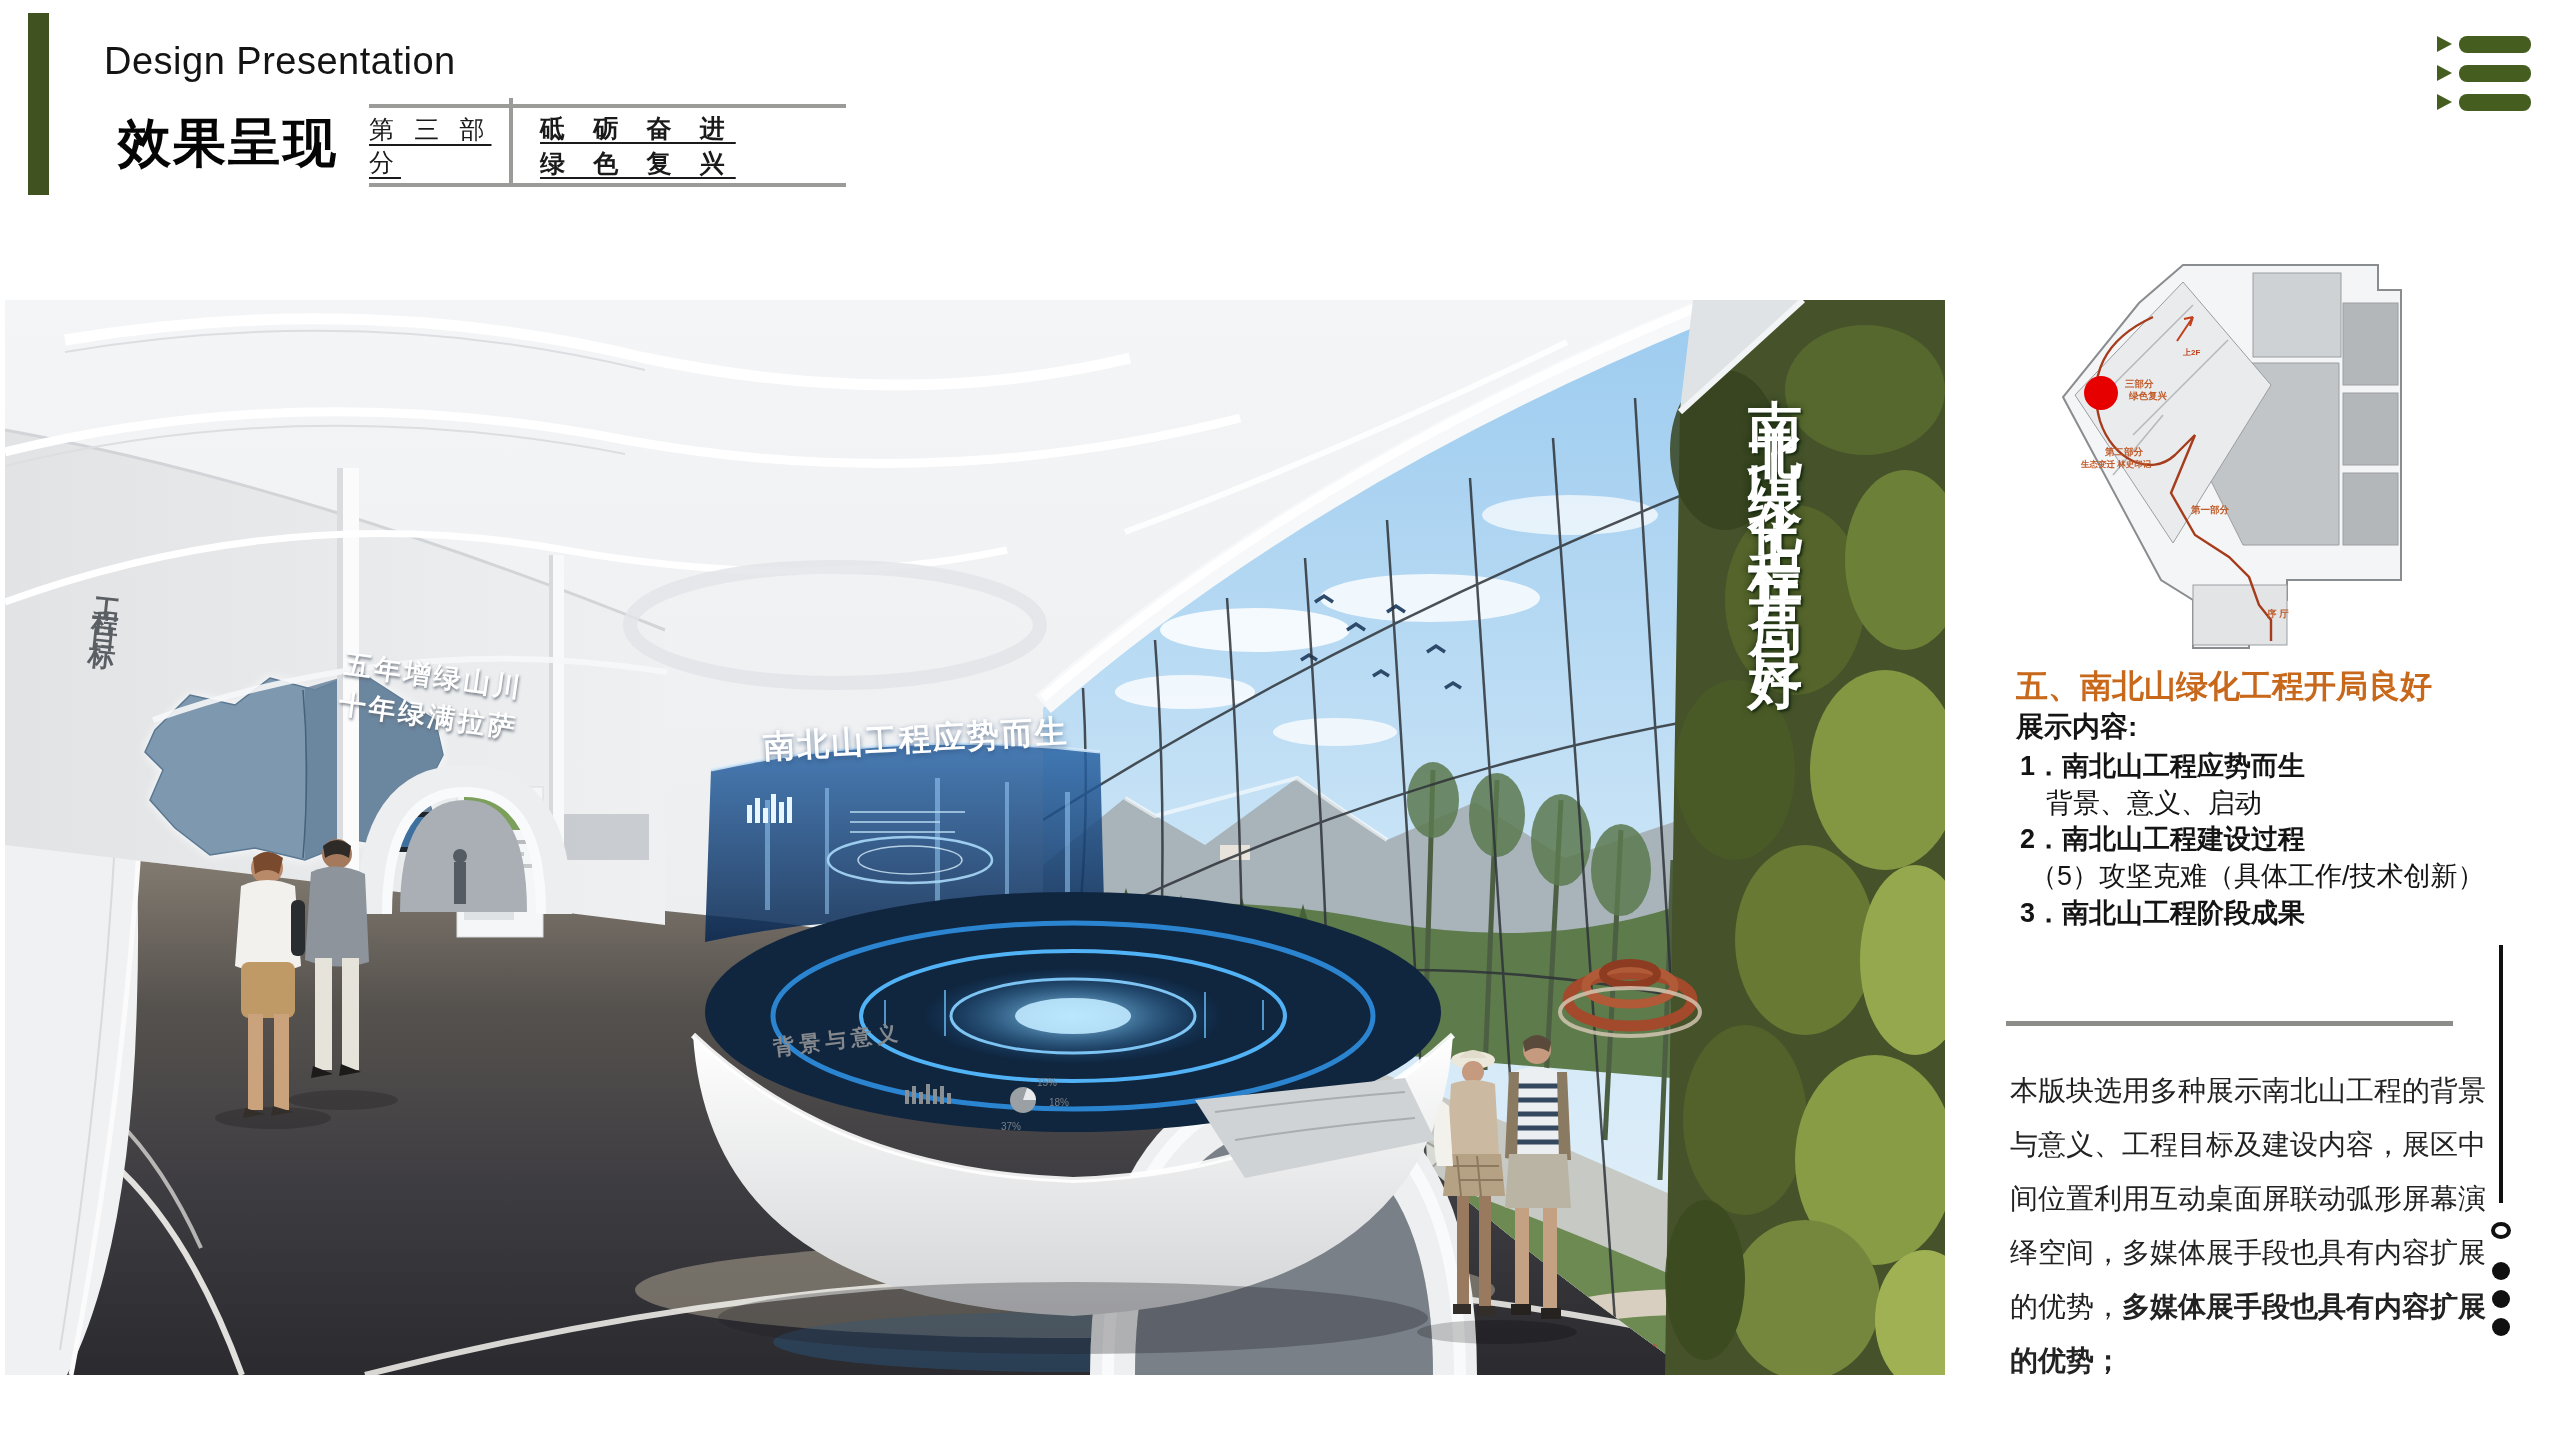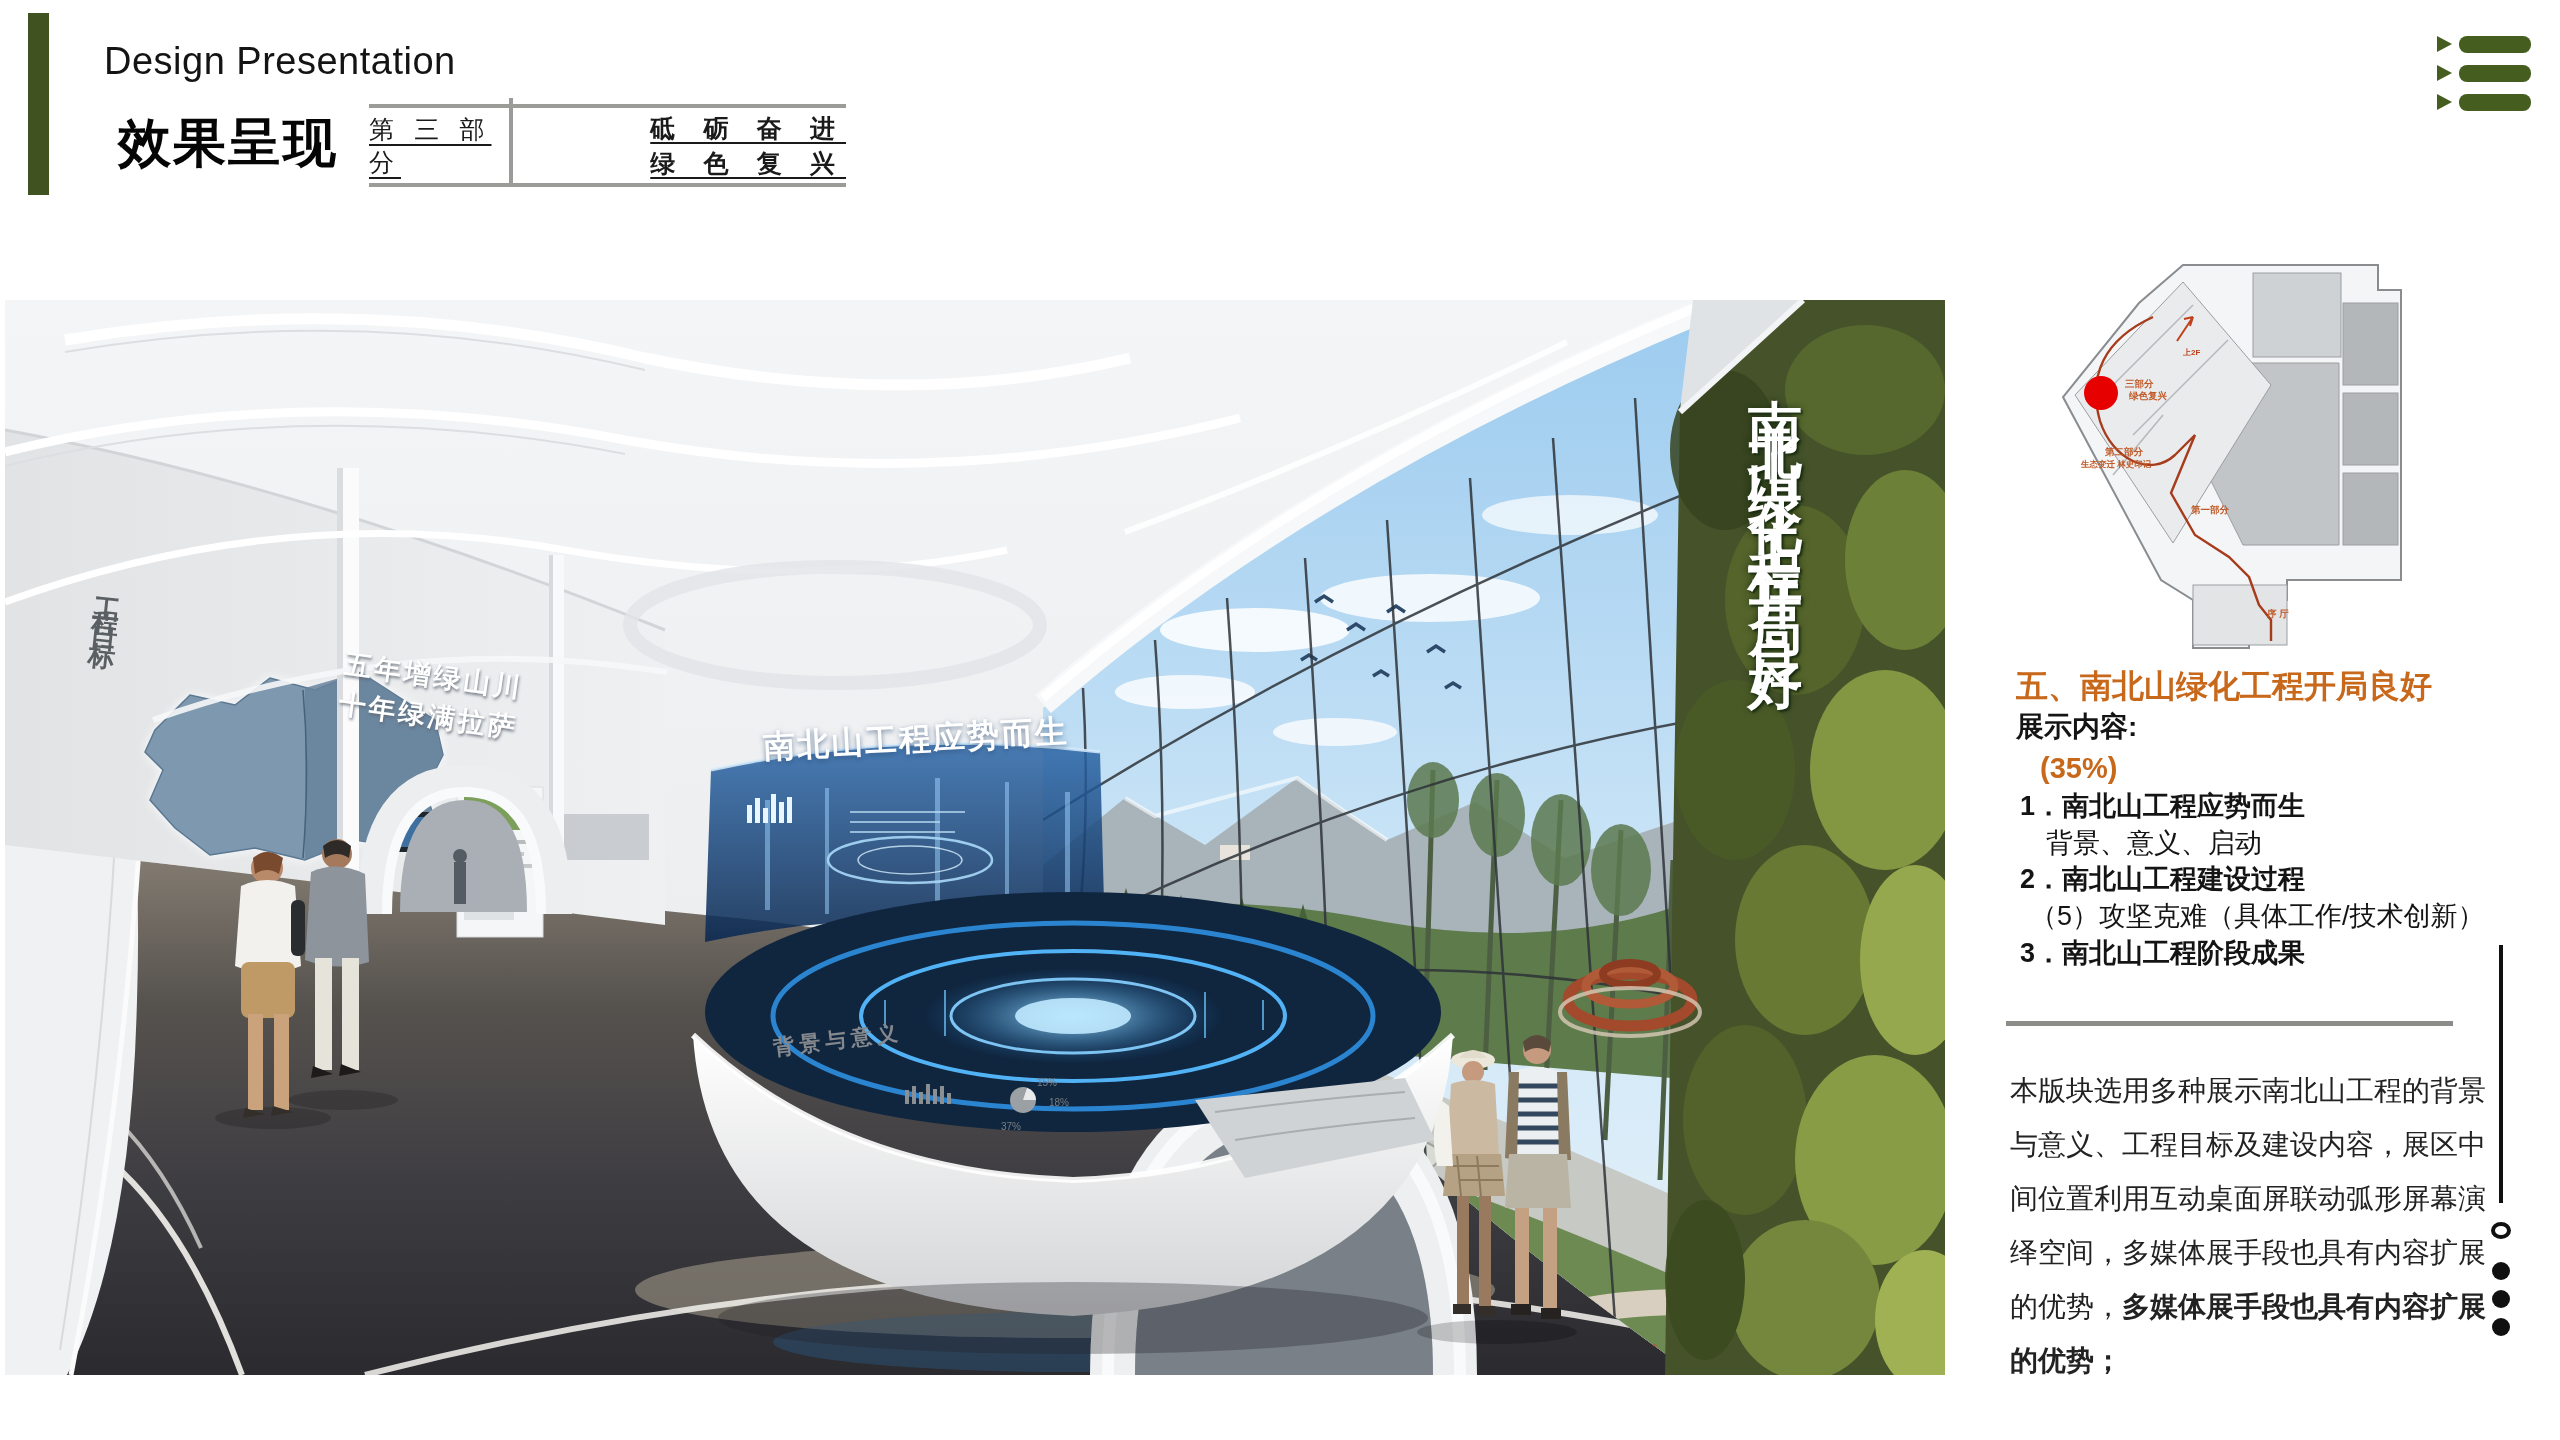--- a/index.html
+++ b/index.html
@@ -10,21 +10,21 @@
   .green-bar{position:absolute;left:28px;top:13px;width:21px;height:182px;background:#405220;}
   .title-en{position:absolute;left:104px;top:40px;font-size:38px;letter-spacing:.5px;color:#141414;}
   .title-cn{position:absolute;left:118px;top:108px;font-size:53px;font-weight:900;letter-spacing:2px;color:#050505;}
   .part-table{position:absolute;left:369px;top:104px;width:477px;height:75px;
               border-top:4px solid #9b9b97;border-bottom:4px solid #9b9b97;
               font-family:"Liberation Serif", serif;}
   .part-table .vdiv{position:absolute;left:140px;top:-10px;width:4px;height:85px;background:#9b9b97;}
   .part-cell1{position:absolute;left:0;top:0;width:140px;height:100%;display:flex;align-items:center;justify-content:flex-end;}
   .part-cell1 span{font-size:25px;letter-spacing:7px;text-decoration:underline;text-underline-offset:6px;}
   .part-cell2{position:absolute;left:144px;top:0;right:0;height:100%;display:flex;flex-direction:column;
-              align-items:flex-end;justify-content:center;gap:2px;}
+              align-items:flex-start;justify-content:center;gap:2px;padding-left:27px;}
   .part-cell2 span{font-size:25px;font-weight:600;letter-spacing:11px;text-decoration:underline;text-underline-offset:5px;}
 
   
   .menu-icon{position:absolute;left:2437px;top:36px;width:95px;height:78px;}
   .menu-row{position:relative;height:17px;margin-bottom:12px;}
   .menu-tri{position:absolute;left:0;top:0;width:0;height:0;border-top:8.5px solid transparent;
             border-bottom:8.5px solid transparent;border-left:15px solid #455e20;}
   .menu-bar{position:absolute;left:22px;top:0;width:72px;height:17px;background:#455e20;border-radius:8px;}
 
   
@@ -465,21 +465,20 @@
       <text x="38" y="222" font-size="8.5">生态变迁 林史印记</text>
       <text x="148" y="268">第一部分</text>
       <text x="224" y="372">序 厅</text>
       <text x="140" y="110" font-size="8" fill="#c0401c">上2F</text>
     </g>
   </svg>
 
   <div class="content-list">
     <div class="cl-line cl-heading" style="color:#c8681b">五、南北山绿化工程开局良好</div>
     <div class="cl-line cl-label">展示内容:</div>
-    <div class="cl-line cl-percent" style="color:#c8681b">(35%)</div>
     <div class="cl-line cl-b">1．南北山工程应势而生</div>
     <div class="cl-line cl-s1">背景、意义、启动</div>
     <div class="cl-line cl-b">2．南北山工程建设过程</div>
     <div class="cl-line cl-s2">（5）攻坚克难（具体工作/技术创新）</div>
     <div class="cl-line cl-b">3．南北山工程阶段成果</div>
   </div>
 
   <div class="divider"></div>
 
   <div class="paragraph"><span>本版块选用多种展示南北山工程的背景与意义、工程目标及建设内容，展区中间位置利用互动桌面屏联动弧形屏幕演绎空间，多媒体展手段也具有内容扩展的优势，</span><b>多媒体展手段也具有内容扩展的优势；</b></div>

